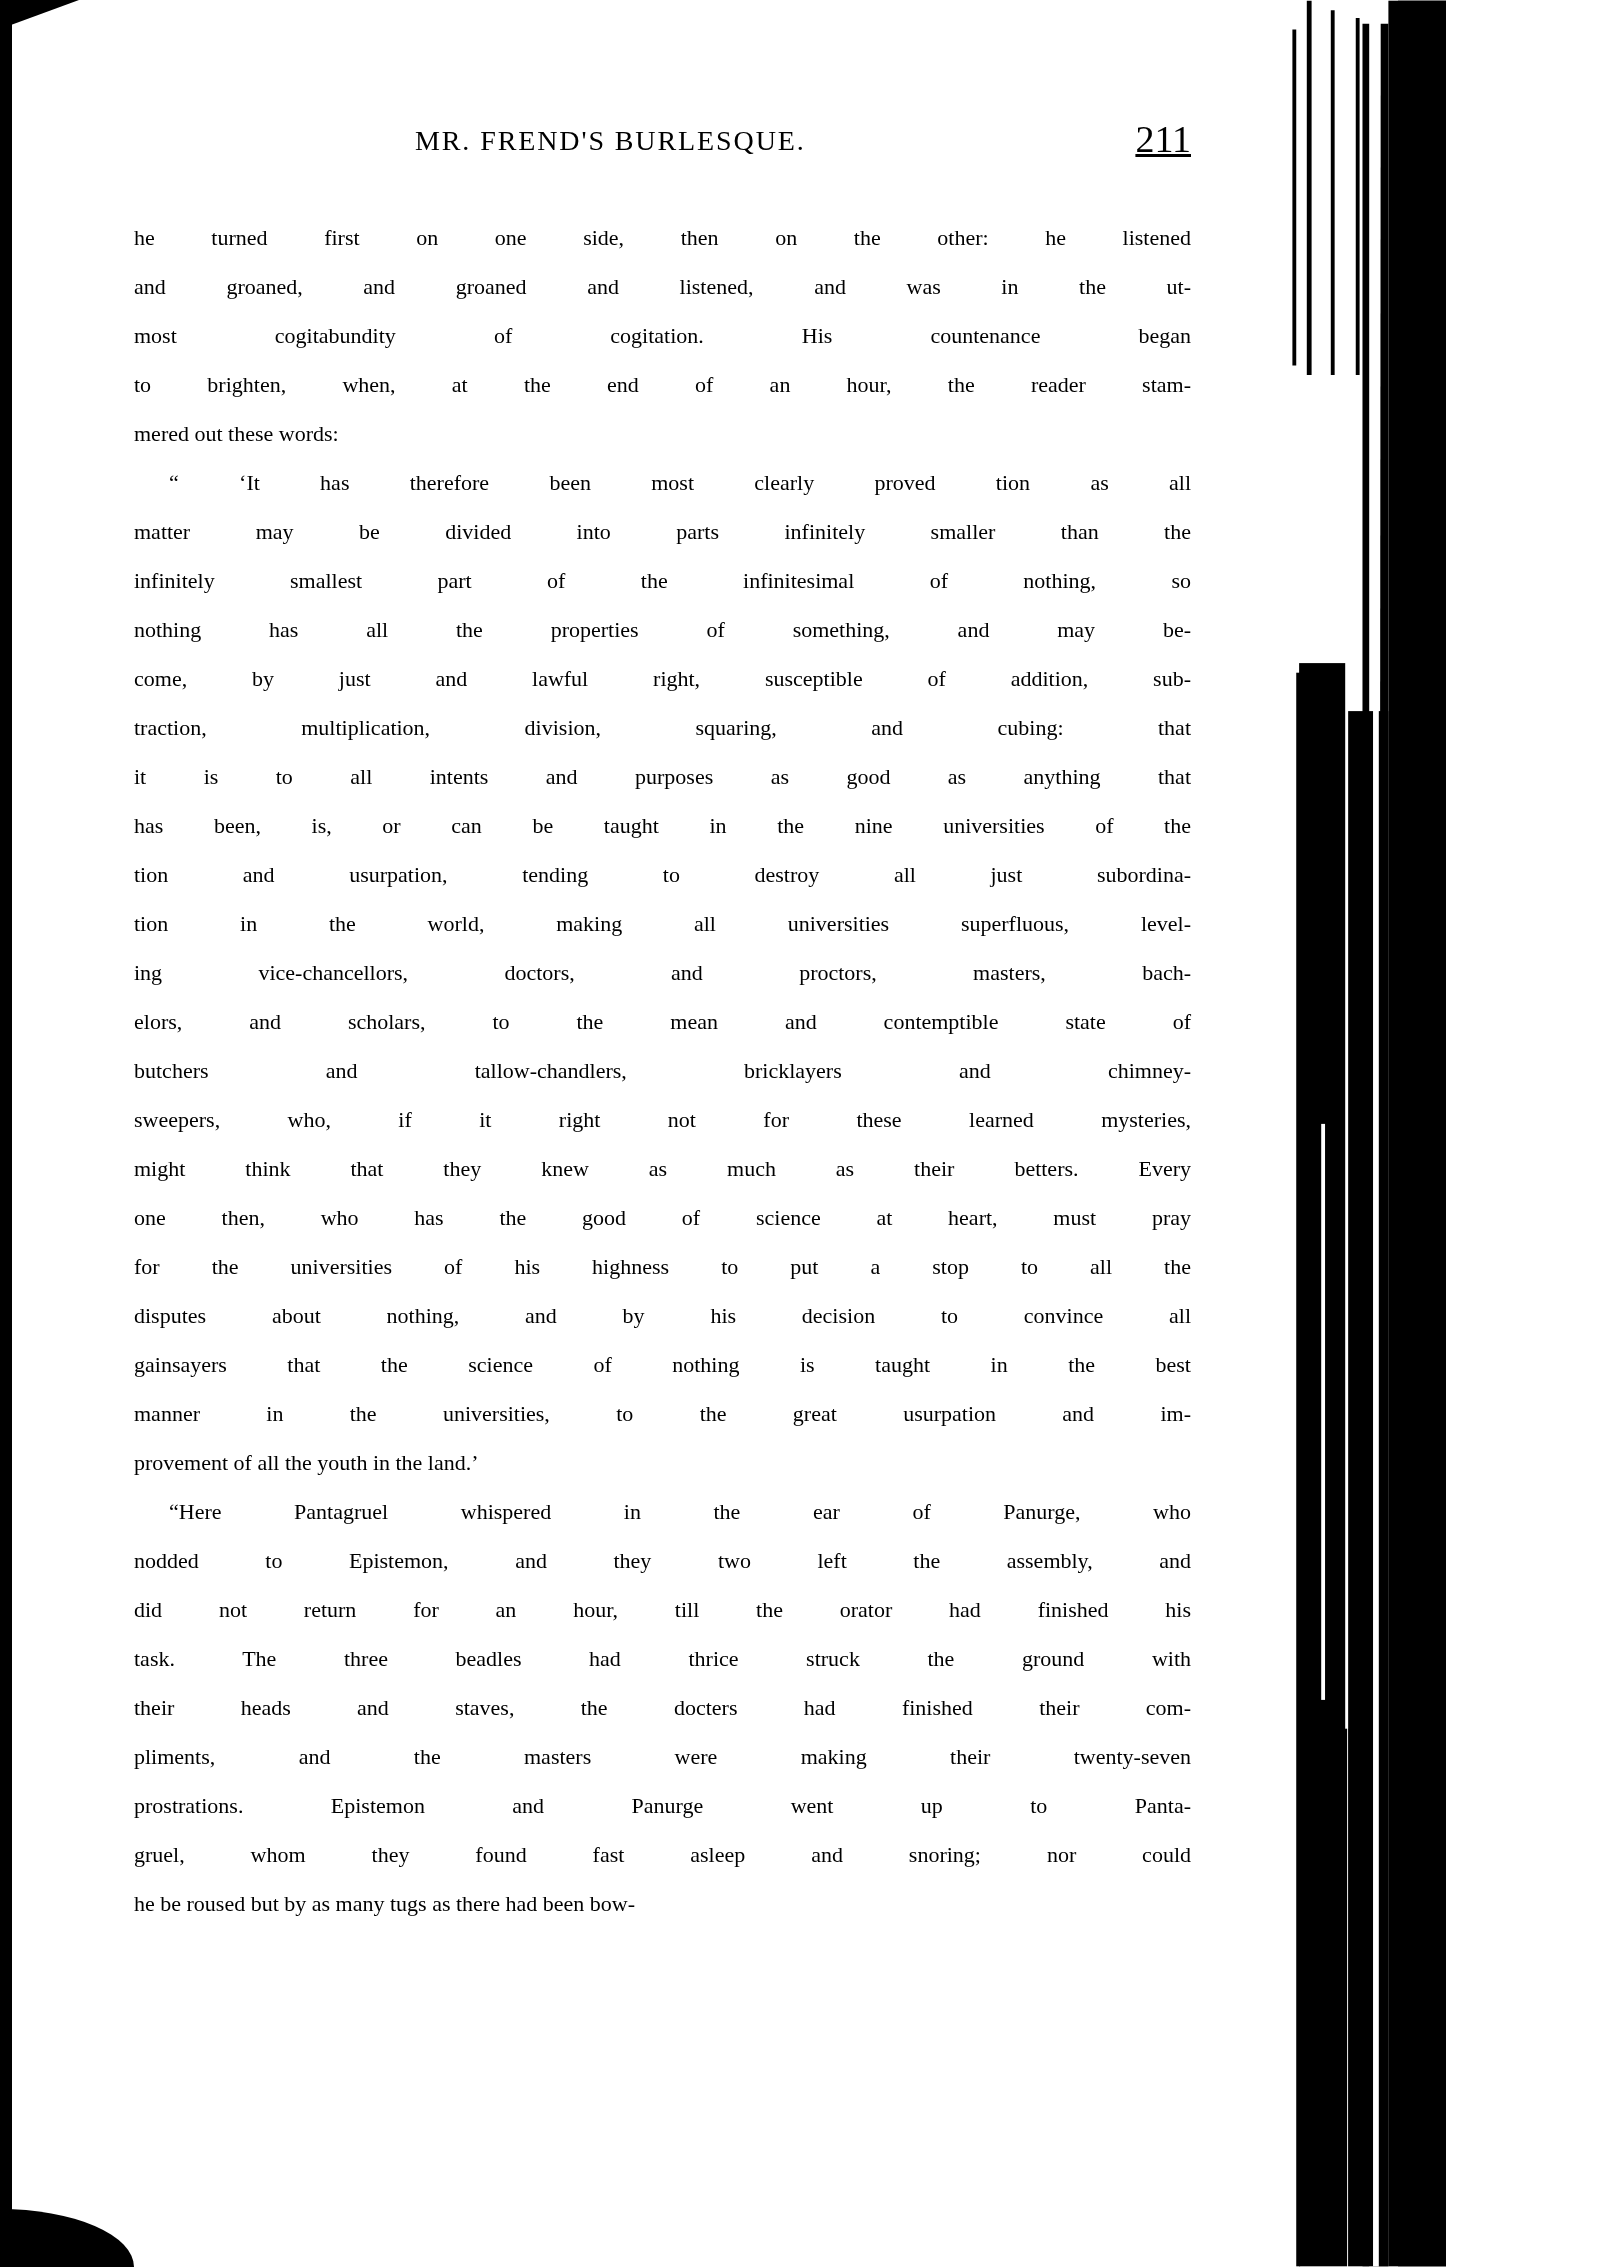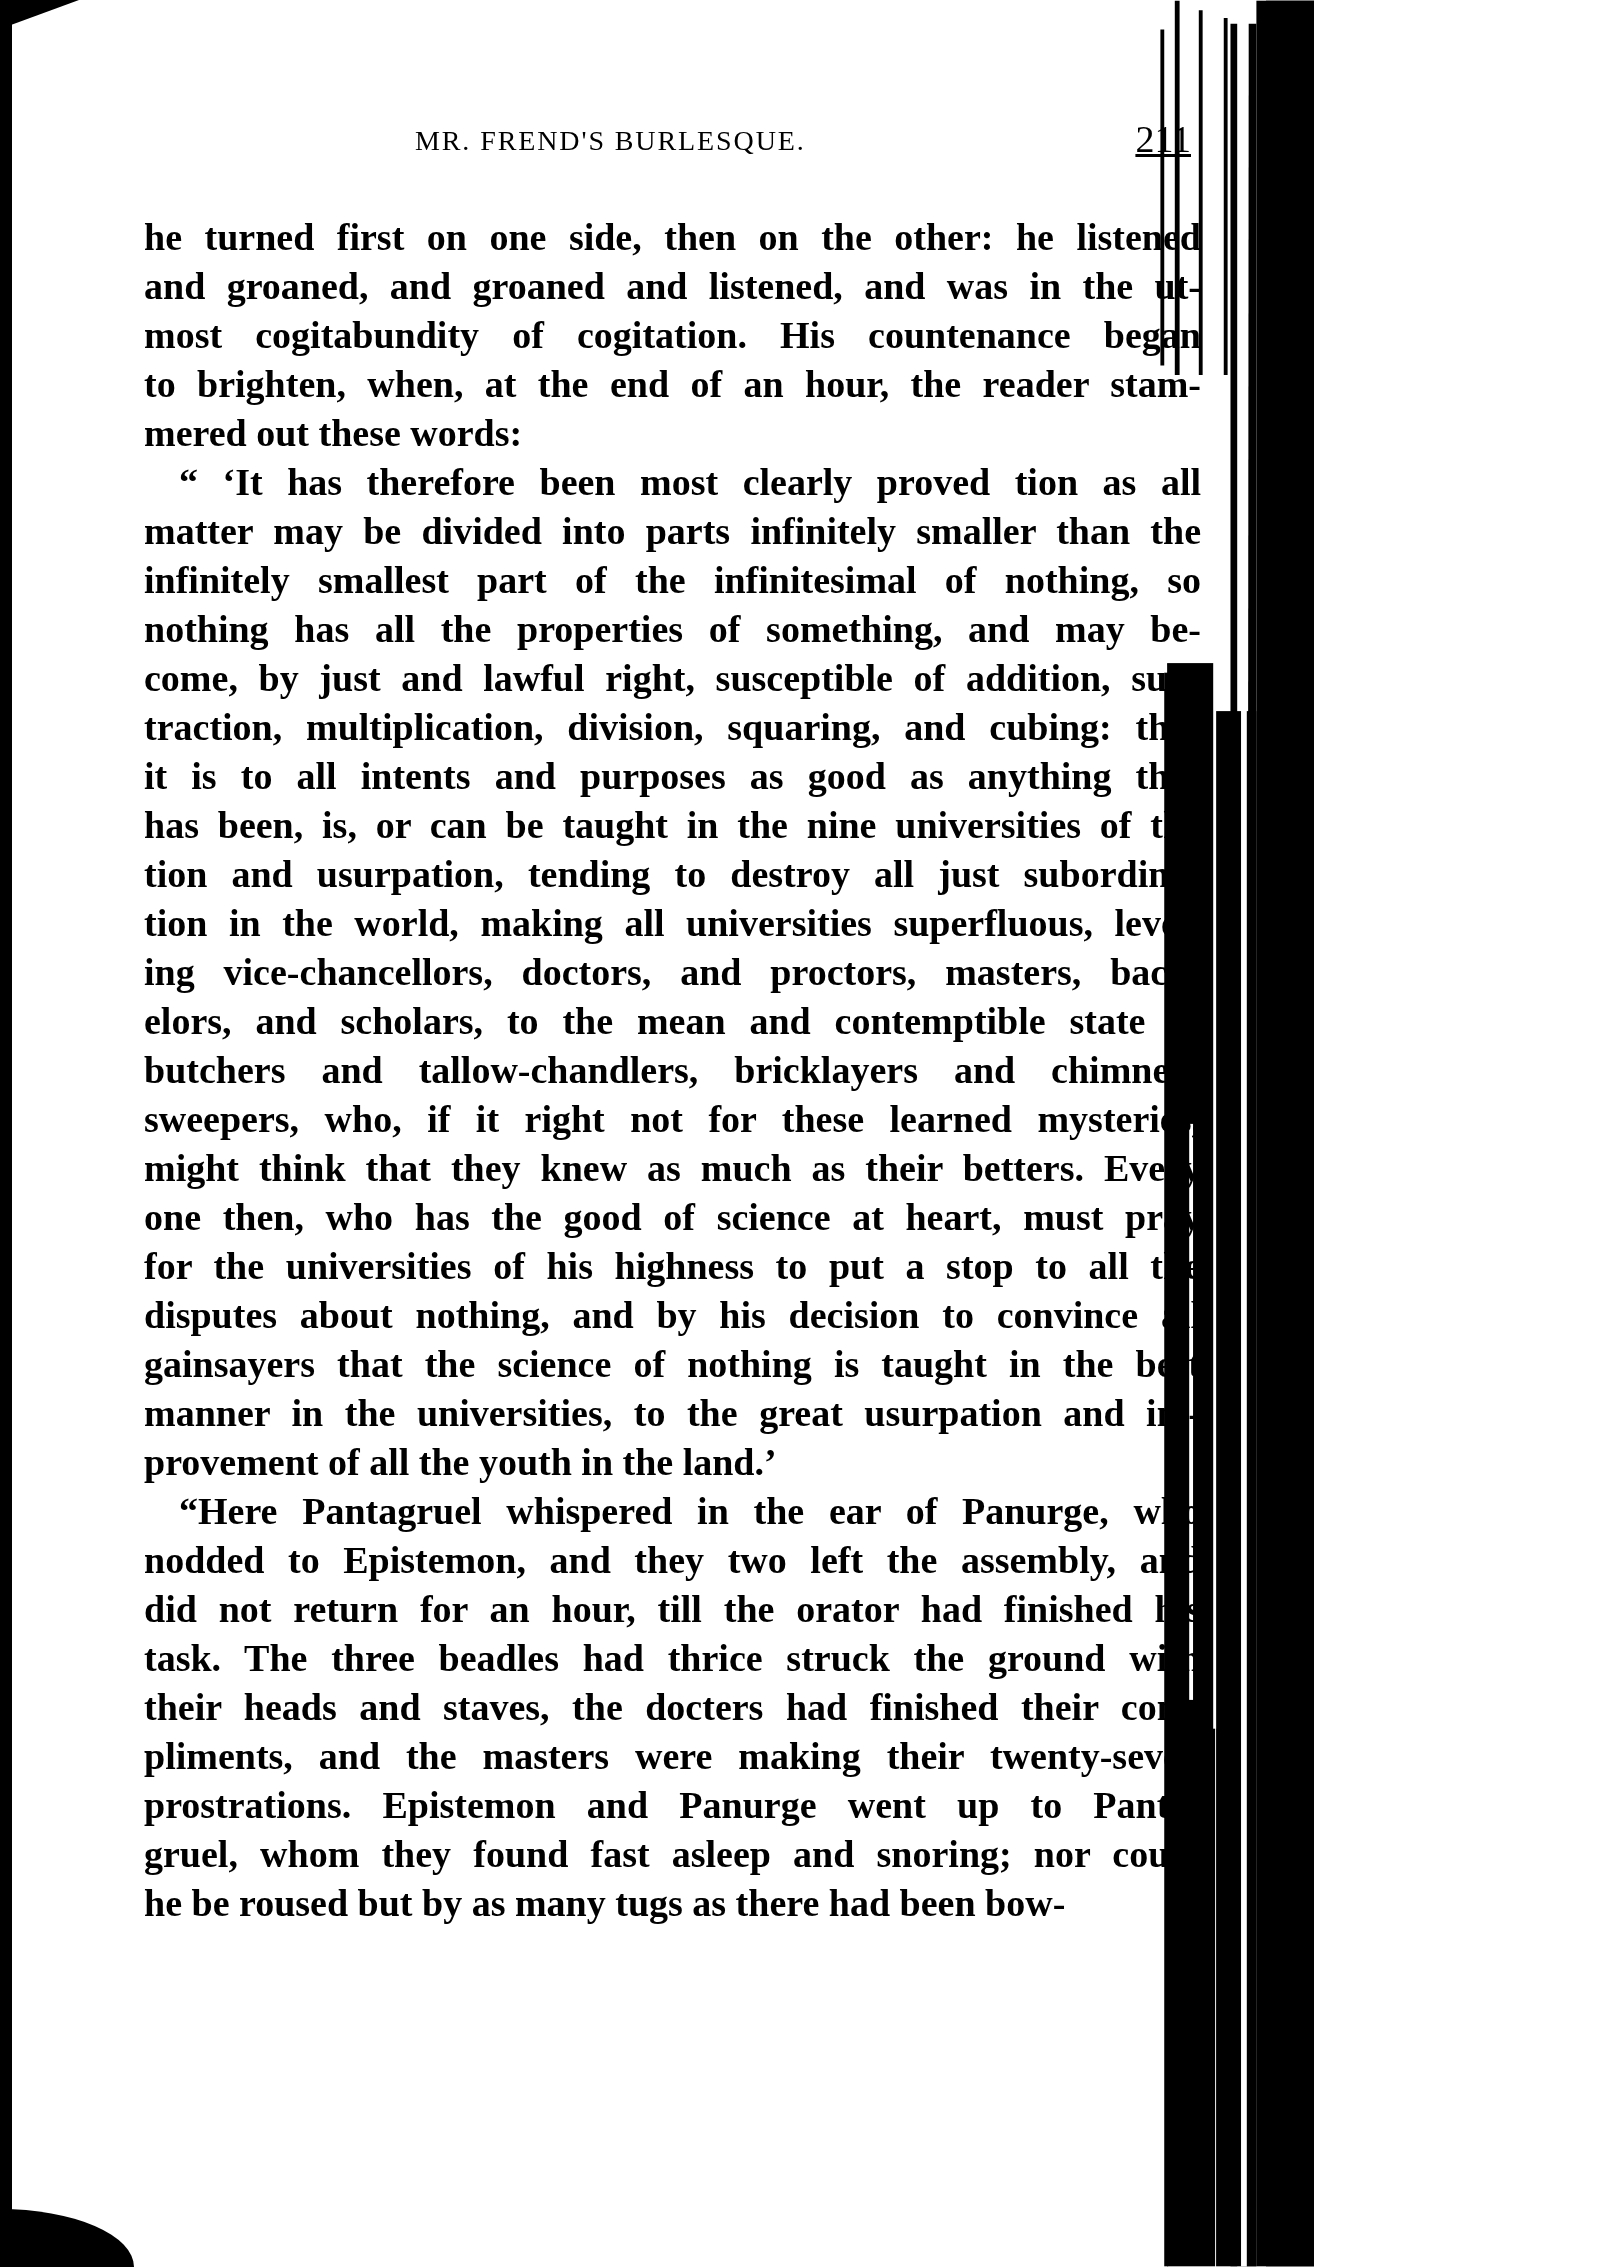--- a/index.html
+++ b/index.html
@@ -11,21 +11,21 @@
       width: 1625px;
       height: 2267px;
       position: relative;
       overflow: hidden;
       font-family: "Liberation Serif", "DejaVu Serif", serif;
       color: #000;
     }
     .page {
       position: absolute;
       left: 0; top: 0;
-      width: 1314px; height: 2267px;
+      width: 1446px; height: 2267px;
       background: #fff;
     }
     
     .corner-tl {
       position: absolute; left: 0; top: 0;
       width: 0; height: 0;
       border-top: 29px solid #000;
       border-right: 79px solid transparent;
     }
     .left-edge {
@@ -62,26 +62,25 @@
     .page-number {
       position: absolute;
       right: 0;
       top: 0;
       font-size: 38px;
       text-decoration: underline;
     }
     .body-text {
       position: absolute;
       top: 213px;
-      left: 144px;
+      left: 134px;
       width: 1057px;
-      font-size: 38px;
+      font-size: 22px;
       line-height: 49px;
       text-align: justify;
-      font-weight: bold;
     }
     .line {
       display: block;
       text-align: justify;
       text-align-last: justify;
       white-space: nowrap;
       height: 49px;
     }
     .line.last {
       text-align-last: left;

